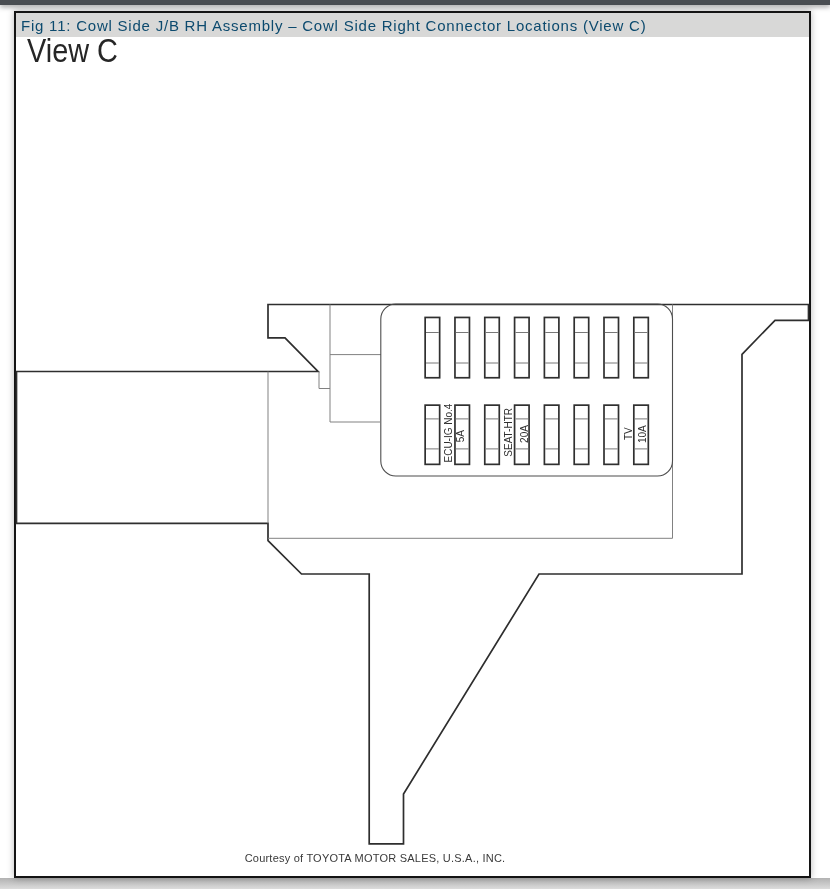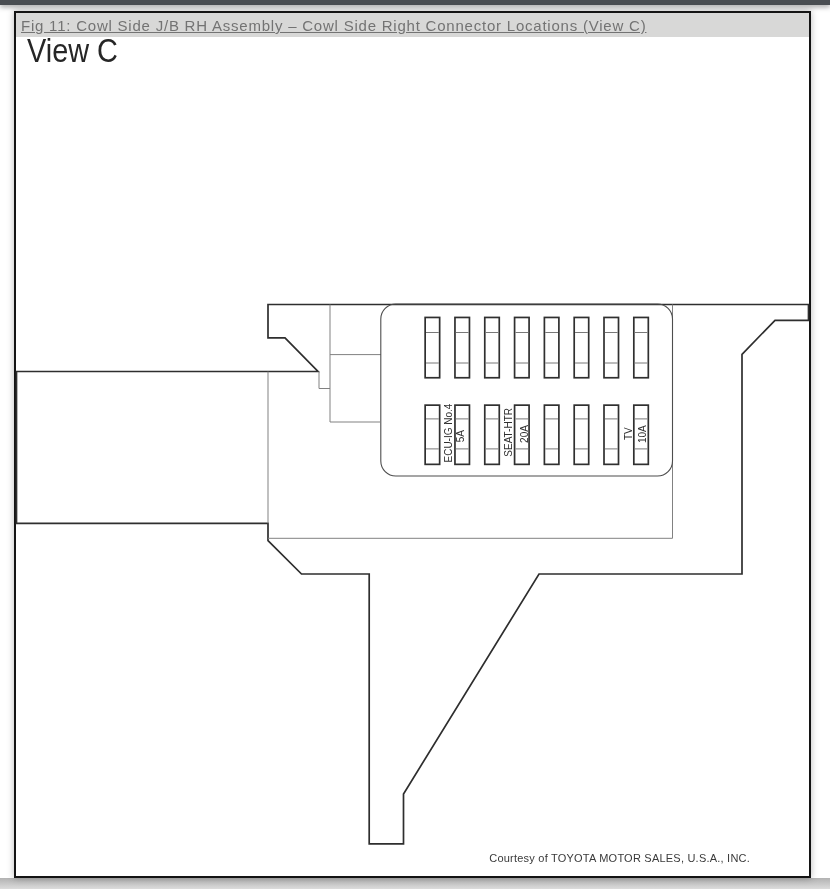--- a/index.html
+++ b/index.html
@@ -9,25 +9,25 @@
 <body>
 
 <div style="position:absolute;left:0;top:0;width:830px;height:4.5px;background:#4a4e52;box-shadow:0 2px 5px rgba(70,70,70,.5);"></div>
 
 <div style="position:absolute;left:0;top:878px;width:830px;height:11px;background:linear-gradient(#b2b2b2,#dcdcdc);"></div>
 
 <div style="position:absolute;left:14px;top:11px;width:797px;height:867px;border:2px solid #141414;box-sizing:border-box;background:#ffffff;box-shadow:0 0 7px rgba(0,0,0,.28);"></div>
 
 <div style="position:absolute;left:16px;top:13px;width:793px;height:24px;background:#d8d8d7;"></div>
 
-<div style="position:absolute;left:21px;top:13px;width:780px;height:32px;font-size:15px;line-height:26.5px;letter-spacing:0.78px;color:#737373;text-decoration:underline;">Fig 11: Cowl Side J/B RH Assembly – Cowl Side Right Connector Locations (View C)</div>
+<div style="position:absolute;left:21px;top:13px;width:780px;height:32px;font-size:15px;line-height:26.5px;letter-spacing:0.78px;color:#0c4a6e;">Fig 11: Cowl Side J/B RH Assembly – Cowl Side Right Connector Locations (View C)</div>
 
 <div style="position:absolute;left:27px;top:32px;font-size:33px;color:#262626;transform:scaleX(0.875);transform-origin:0 0;">View C</div>
 
-<div style="position:absolute;left:0;top:851.5px;width:750px;text-align:right;font-size:11px;letter-spacing:0.22px;color:#3a3a3a;">Courtesy of TOYOTA MOTOR SALES, U.S.A., INC.</div>
+<div style="position:absolute;left:0;top:851.5px;width:750px;text-align:center;font-size:11px;letter-spacing:0.22px;color:#3a3a3a;">Courtesy of TOYOTA MOTOR SALES, U.S.A., INC.</div>
 
 <svg style="position:absolute;left:0;top:0;" width="830" height="889" viewBox="0 0 830 889" fill="none">
 
   <path d="M 16.5 371.5 L 318 371.5 L 285 337.8 L 268 337.8 L 268 304.5 L 808.5 304.5 L 808.5 320.3 L 775 320.3 L 742 354.3 L 742 574 L 539 574 L 403.5 794 L 403.5 843.8 L 369.2 843.8 L 369.2 574 L 301.5 574 L 268 540.7 L 268 523.3 L 16.5 523.3 Z" stroke="#2e2e2e" stroke-width="1.7" stroke-linejoin="miter"></path>
 
   <line x1="268" y1="371.5" x2="268" y2="523.3" stroke="#818181" stroke-width="1"></line>
 
   <line x1="268" y1="538.3" x2="672.5" y2="538.3" stroke="#818181" stroke-width="1"></line>
 
   <line x1="672.5" y1="304.5" x2="672.5" y2="538.3" stroke="#818181" stroke-width="1"></line>

